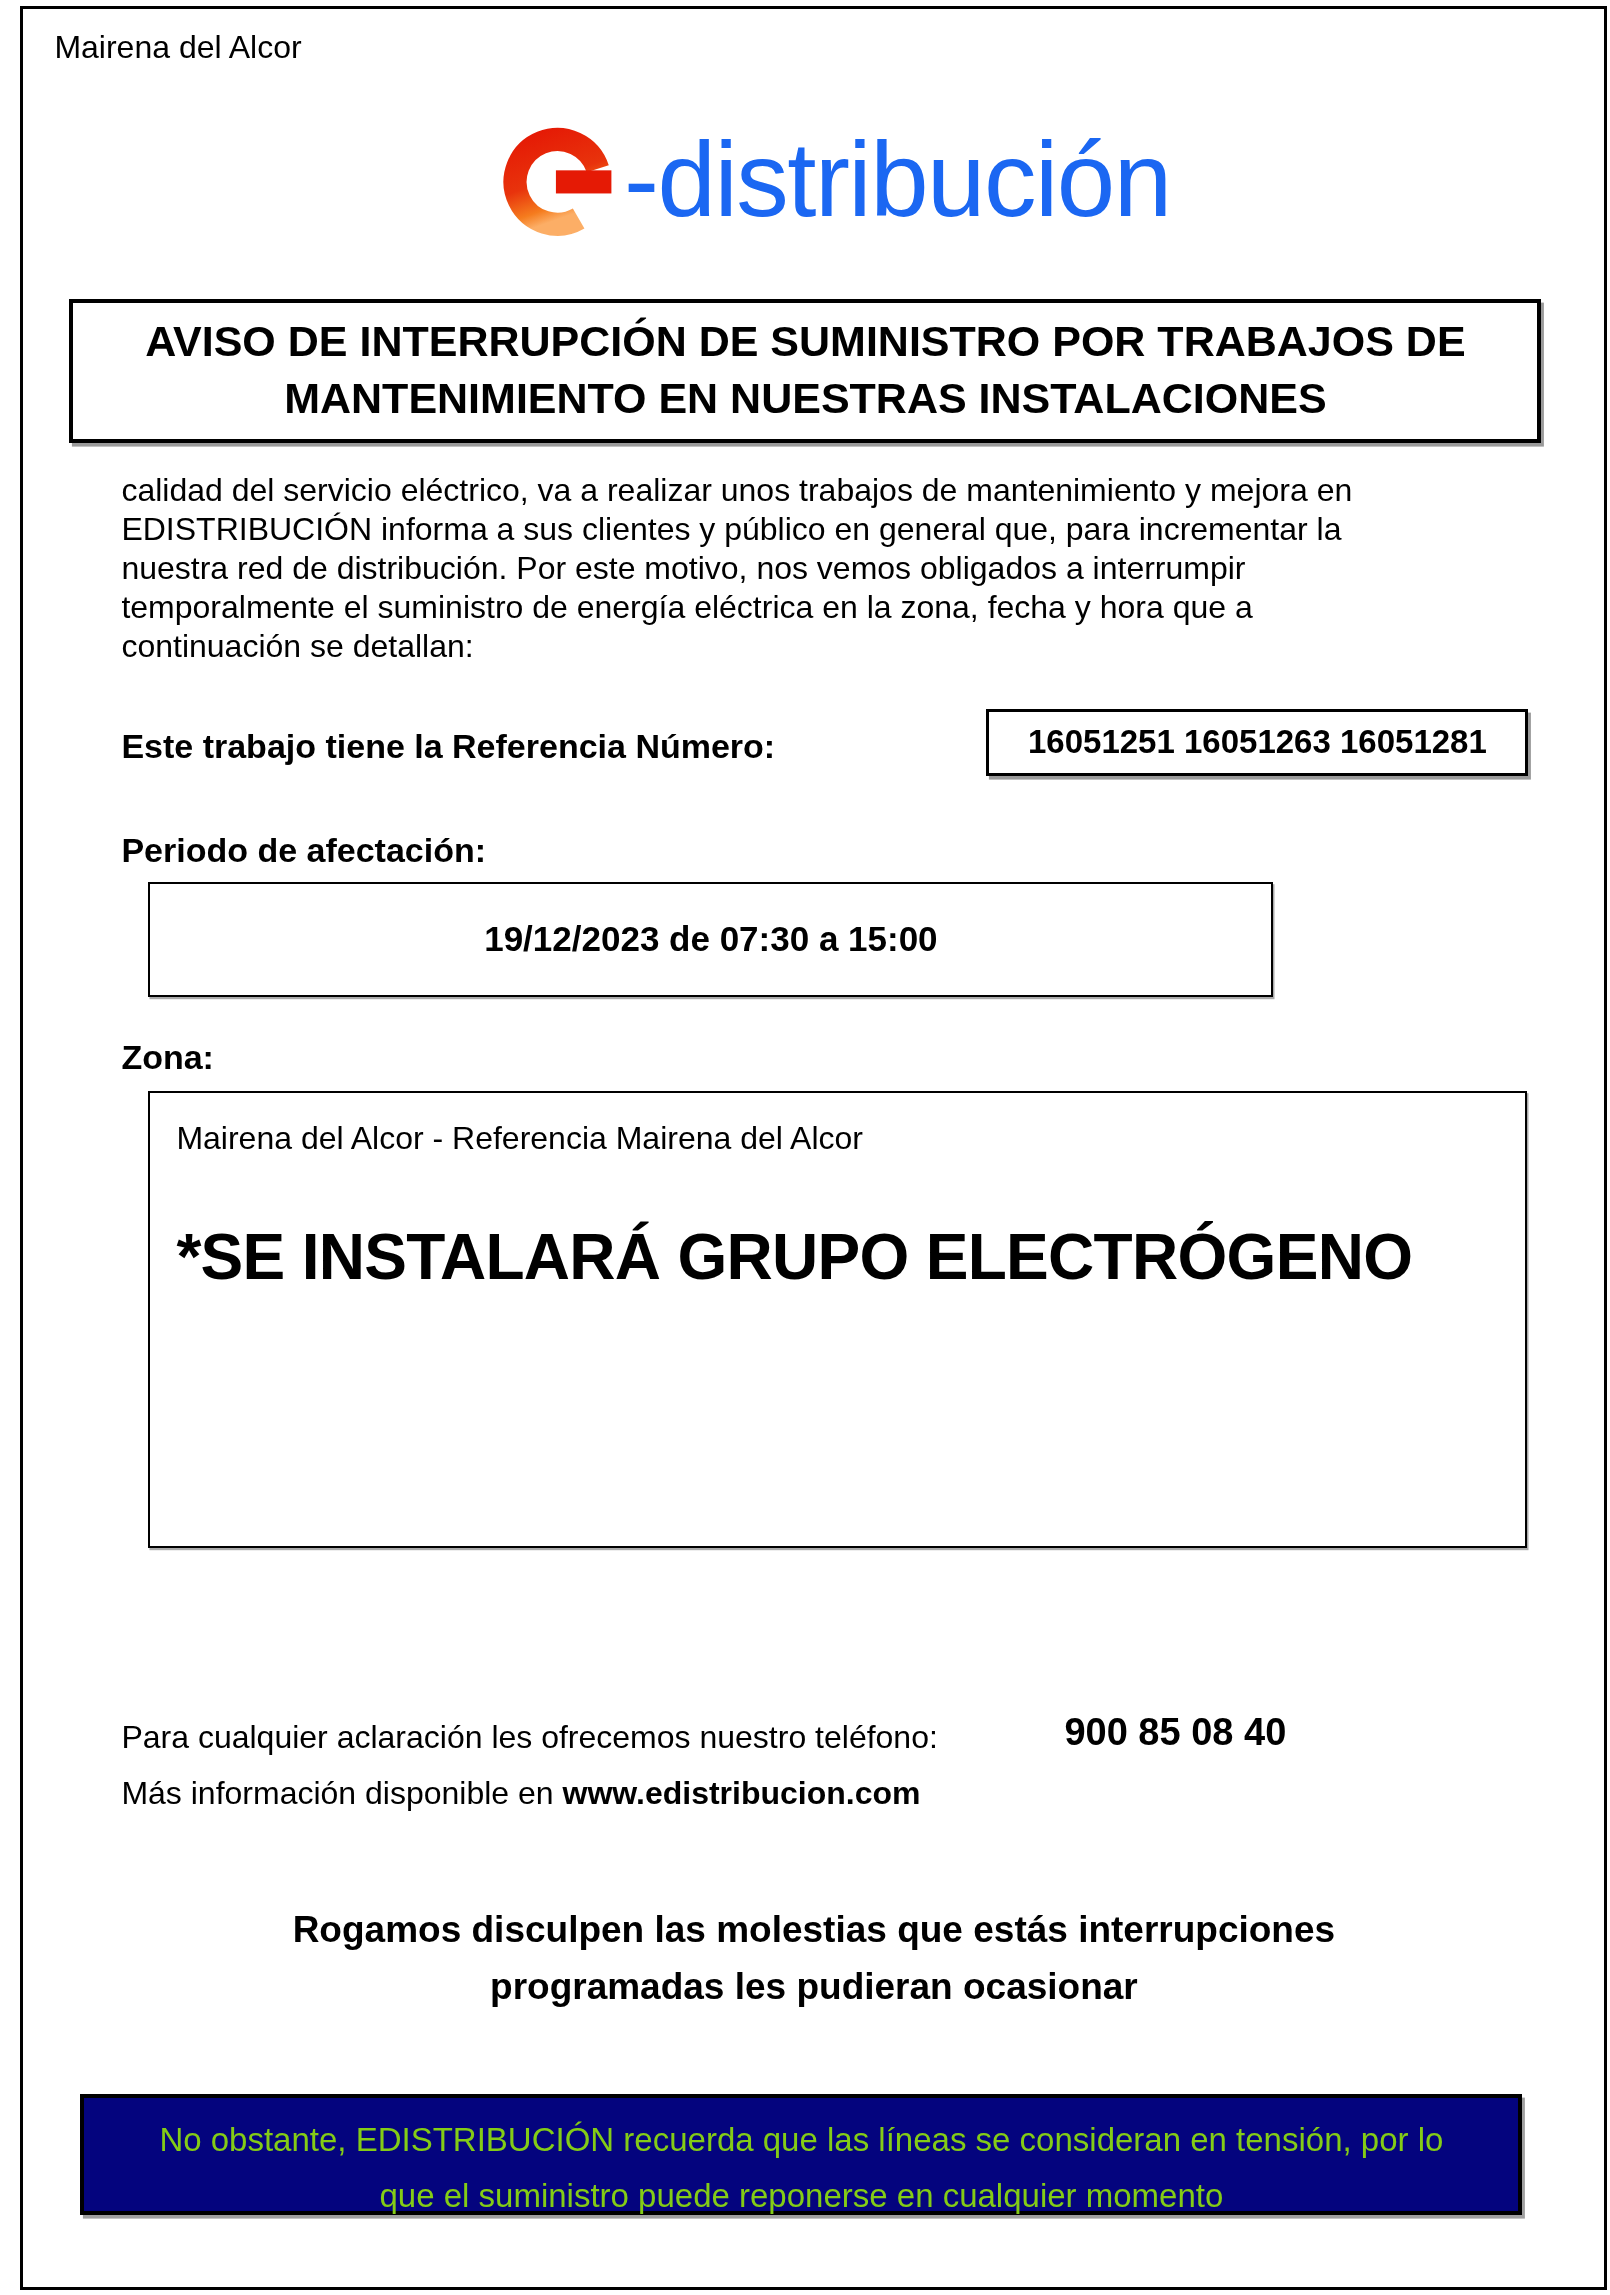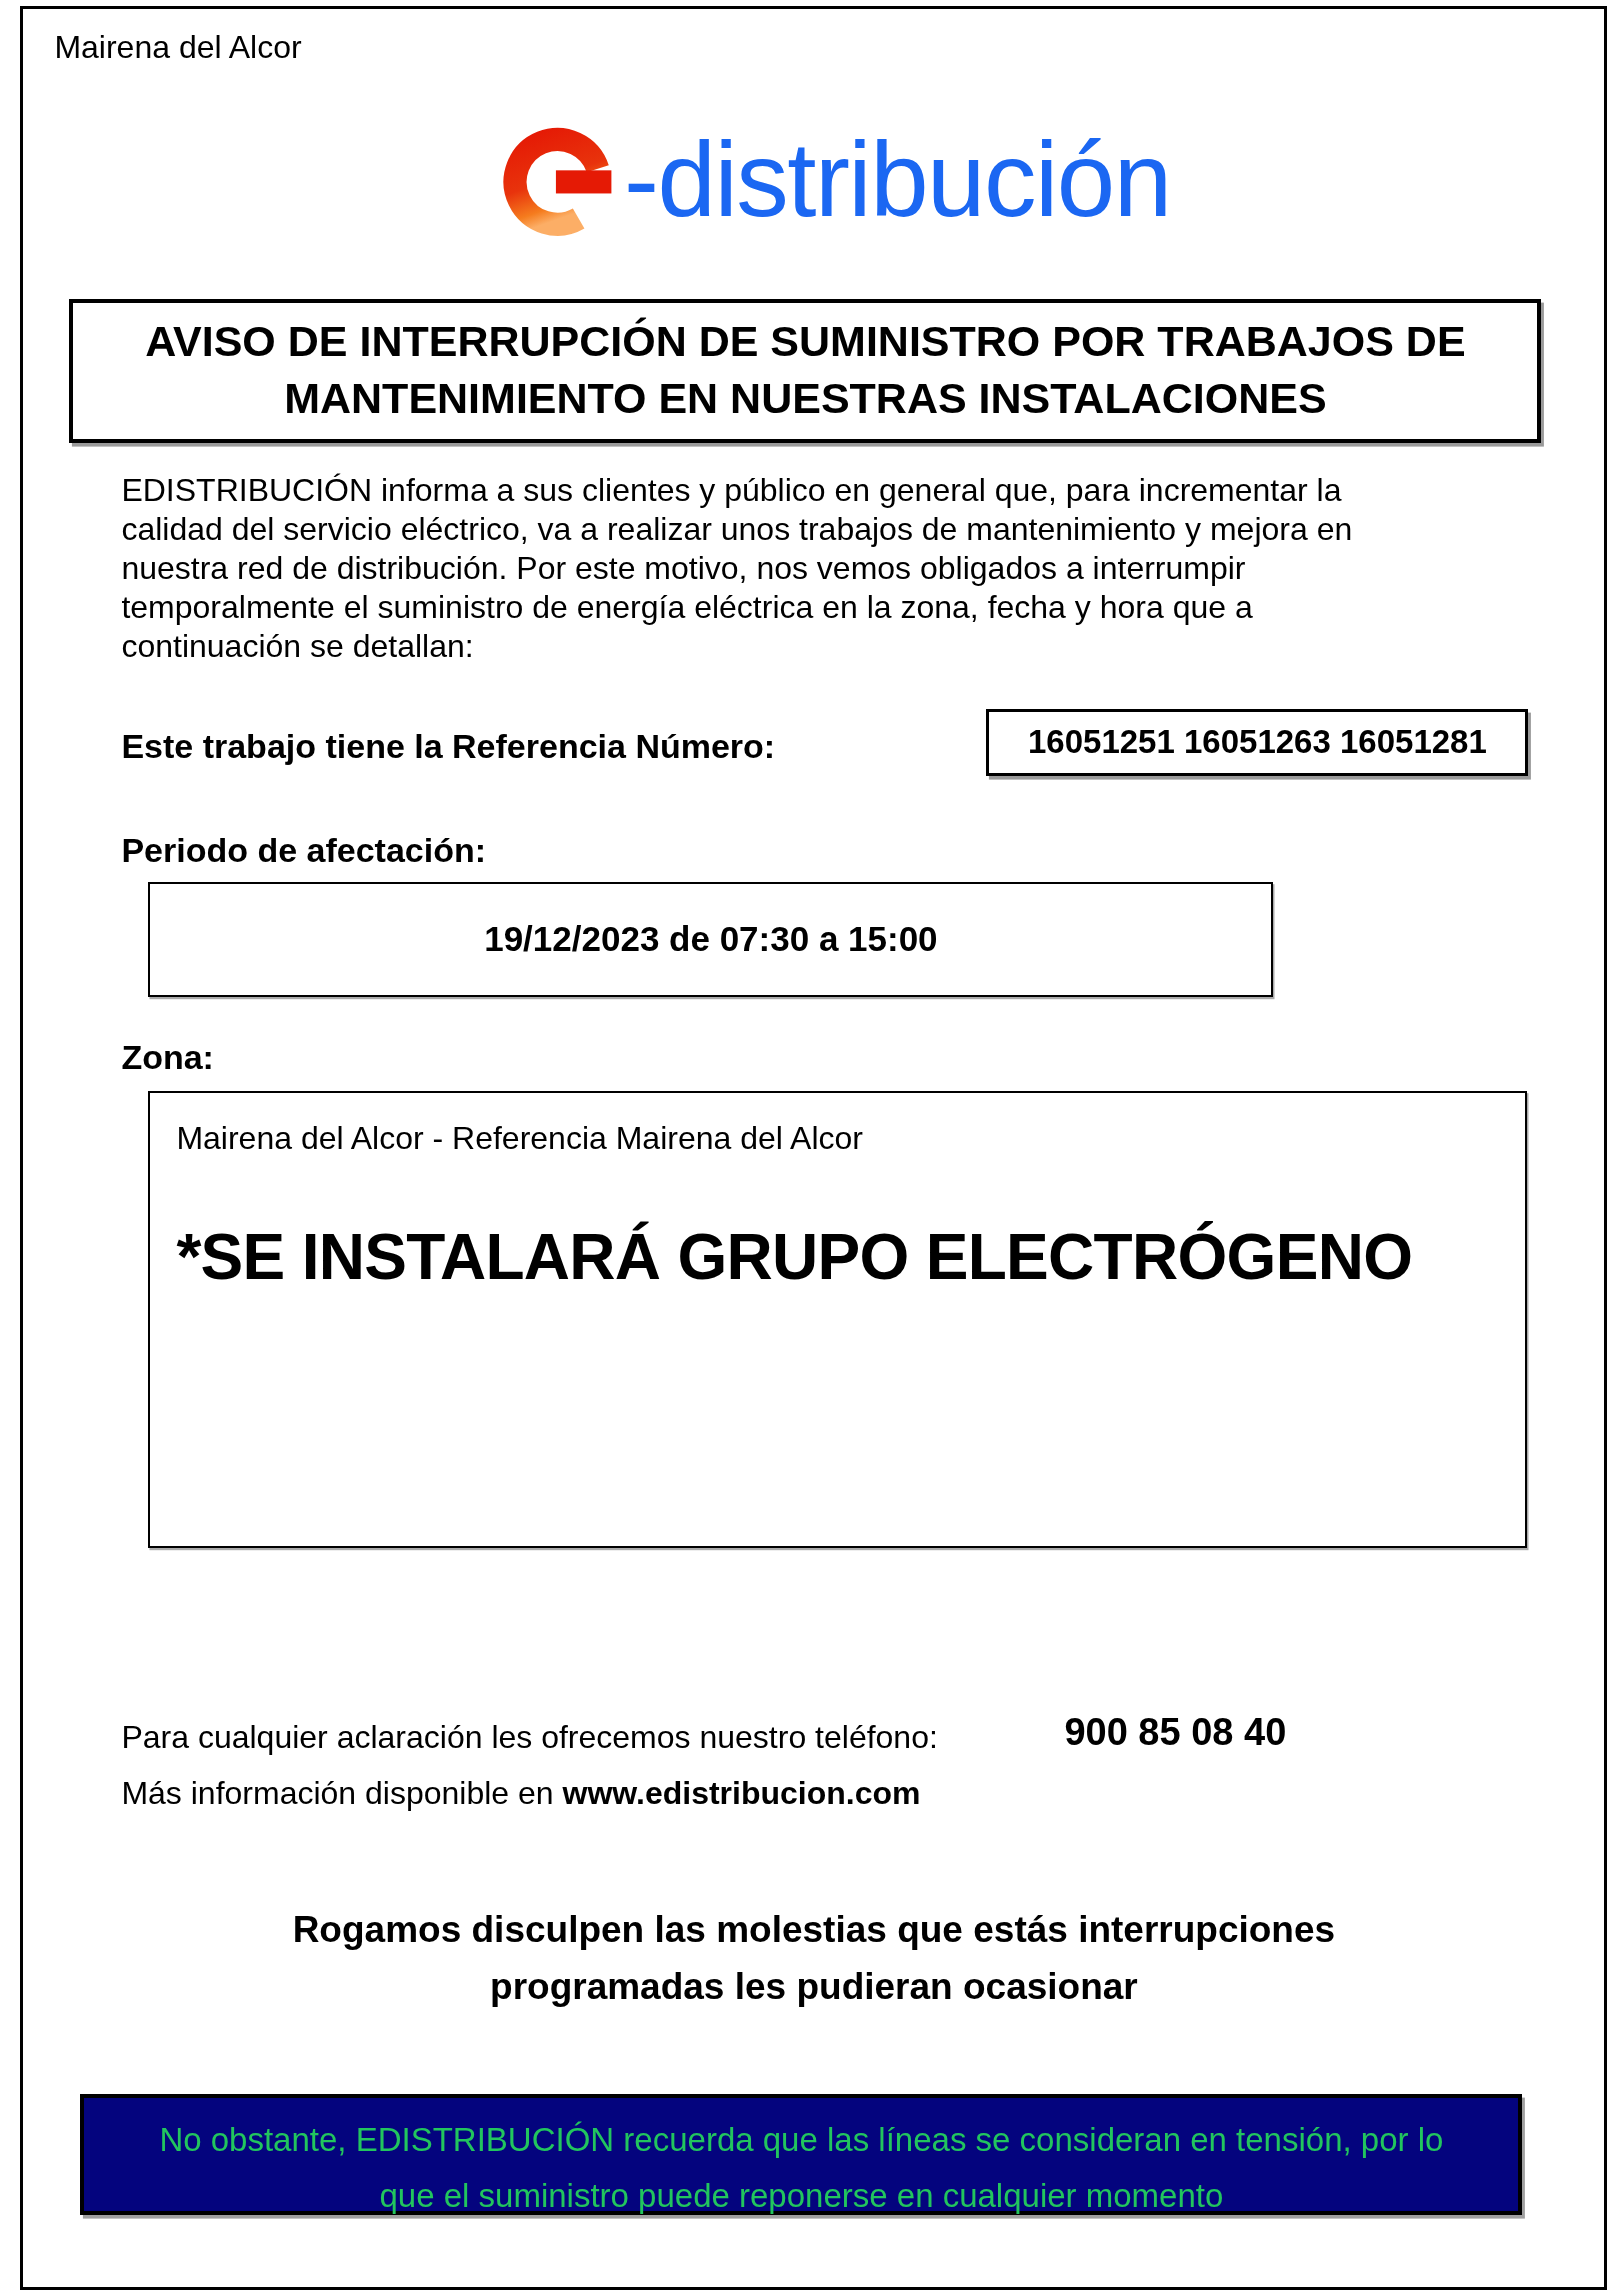--- a/index.html
+++ b/index.html
@@ -69,21 +69,21 @@
   .contact-info { position:absolute; left:98px; top:1766px; font-size:32px; }
   .contact-info b { font-weight:bold; }
   .apology {
     position:absolute; left:0; right:0; top:1892px;
     text-align:center; font-size:37px; font-weight:bold; line-height:57px;
   }
   .footer-box {
     position:absolute; left:57px; top:2085px; width:1442px; height:121px;
     background:#04047e; border:4.4px solid #000;
     box-shadow:2.9px 3.6px 0 #a0a0a0;
-    color:#22c55e; text-align:center; font-size:33px; line-height:56px;
+    color:#84cc16; text-align:center; font-size:33px; line-height:56px;
     padding-top:14.6px;
   }
 </style>
 </head>
 <body>
 
 <div class="page">
 
   <div class="location">Mairena del Alcor</div>
 
@@ -102,22 +102,22 @@
     </svg>
     <span class="logo-text">-distribución</span>
   </div>
 
   <div class="title-box">
     <div class="title-line">AVISO DE INTERRUPCIÓN DE SUMINISTRO POR TRABAJOS DE</div>
     <div class="title-line">MANTENIMIENTO EN NUESTRAS INSTALACIONES</div>
   </div>
 
   <div class="intro">
+    <div>calidad del servicio eléctrico, va a realizar unos trabajos de mantenimiento y mejora en</div>
     <div>EDISTRIBUCIÓN informa a sus clientes y público en general que, para incrementar la</div>
-    <div>calidad del servicio eléctrico, va a realizar unos trabajos de mantenimiento y mejora en</div>
     <div>nuestra red de distribución. Por este motivo, nos vemos obligados a interrumpir</div>
     <div>temporalmente el suministro de energía eléctrica en la zona, fecha y hora que a</div>
     <div>continuación se detallan:</div>
   </div>
 
   <div class="label-bold ref-label">Este trabajo tiene la Referencia Número:</div>
   <div class="ref-box">
     <span>16051251 16051263 16051281</span>
   </div>
 

